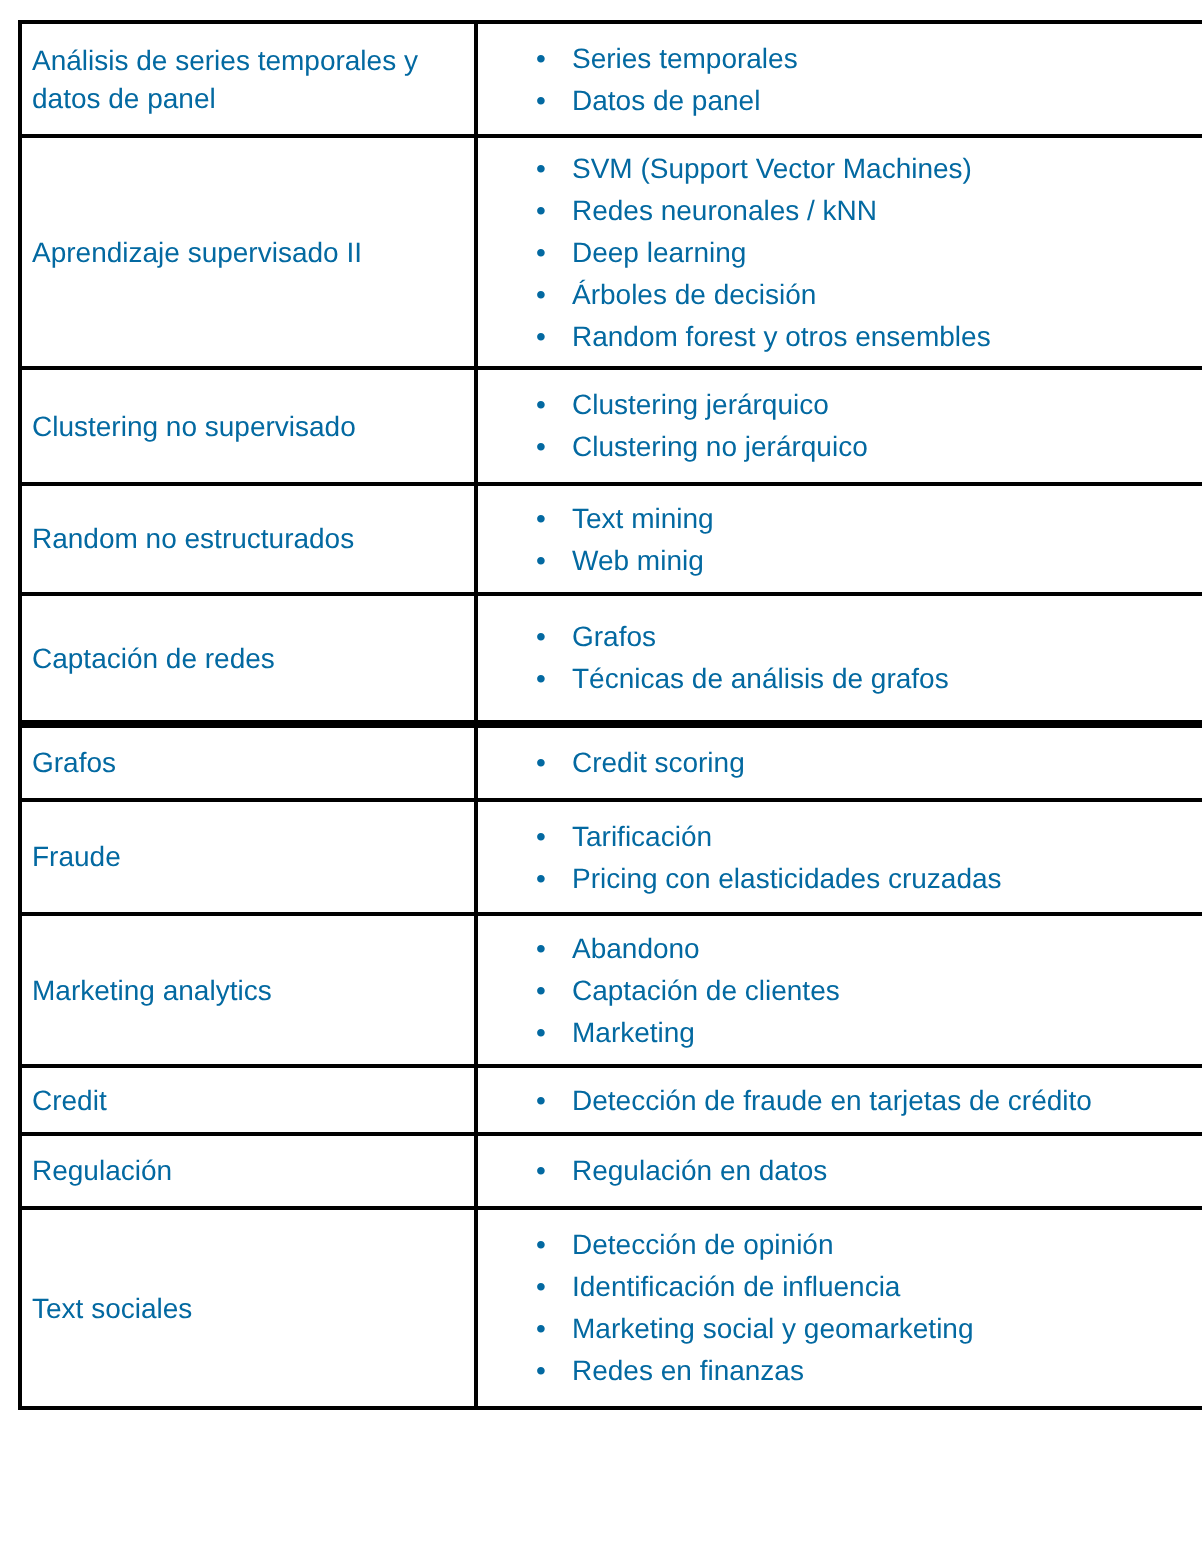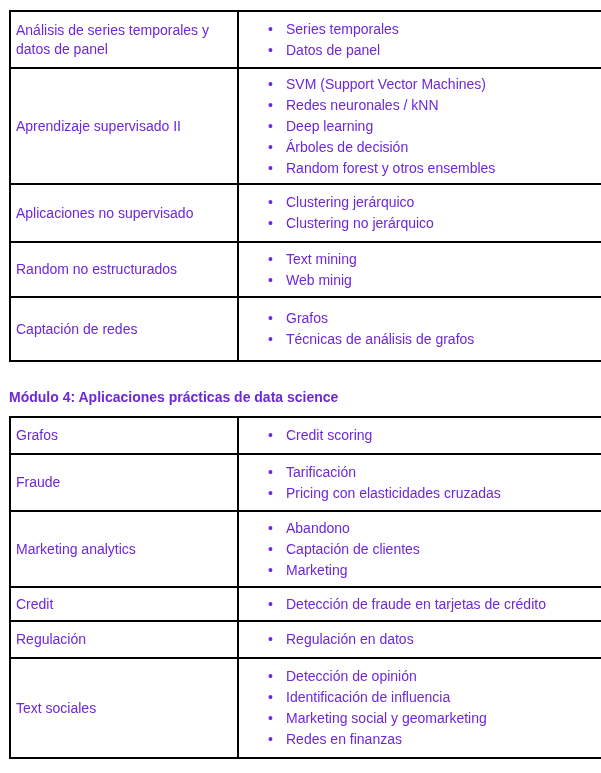--- a/index.html
+++ b/index.html
@@ -7,21 +7,21 @@
     padding: 0;
     background: #ffffff;
   }
   .page {
     position: relative;
     width: 601px;
     height: 773px;
     background: #ffffff;
     font-family: "Liberation Sans", sans-serif;
     font-size: 14px;
-    color: #6d28d9;
+    color: #0369a1;
     overflow: hidden;
   }
   .content {
     position: absolute;
     left: 9px;
     top: 10px;
     width: 573px;
   }
   table.curriculum {
     border-collapse: collapse;
@@ -107,21 +107,21 @@
               <li>SVM (Support Vector Machines)</li>
               <li>Redes neuronales / kNN</li>
               <li>Deep learning</li>
               <li>Árboles de decisión</li>
               <li>Random forest y otros ensembles</li>
             </ul>
           </td>
         </tr>
         <tr>
           <td class="topic">
-            <div class="topic-label">Aplicaciones no supervisado</div>
+            <div class="topic-label">Clustering no supervisado</div>
           </td>
           <td class="items">
             <ul class="bullets">
               <li>Clustering jerárquico</li>
               <li>Clustering no jerárquico</li>
             </ul>
           </td>
         </tr>
         <tr>
           <td class="topic">
@@ -141,21 +141,20 @@
           <td class="items">
             <ul class="bullets">
               <li>Grafos</li>
               <li>Técnicas de análisis de grafos</li>
             </ul>
           </td>
         </tr>
       </tbody>
     </table>
 
-    <div class="section-heading">Módulo 4: Aplicaciones prácticas de data science</div>
 
     <table class="curriculum" id="table2">
       <tbody>
         <tr>
           <td class="topic">
             <div class="topic-label">Grafos</div>
           </td>
           <td class="items">
             <ul class="bullets">
               <li>Credit scoring</li>

